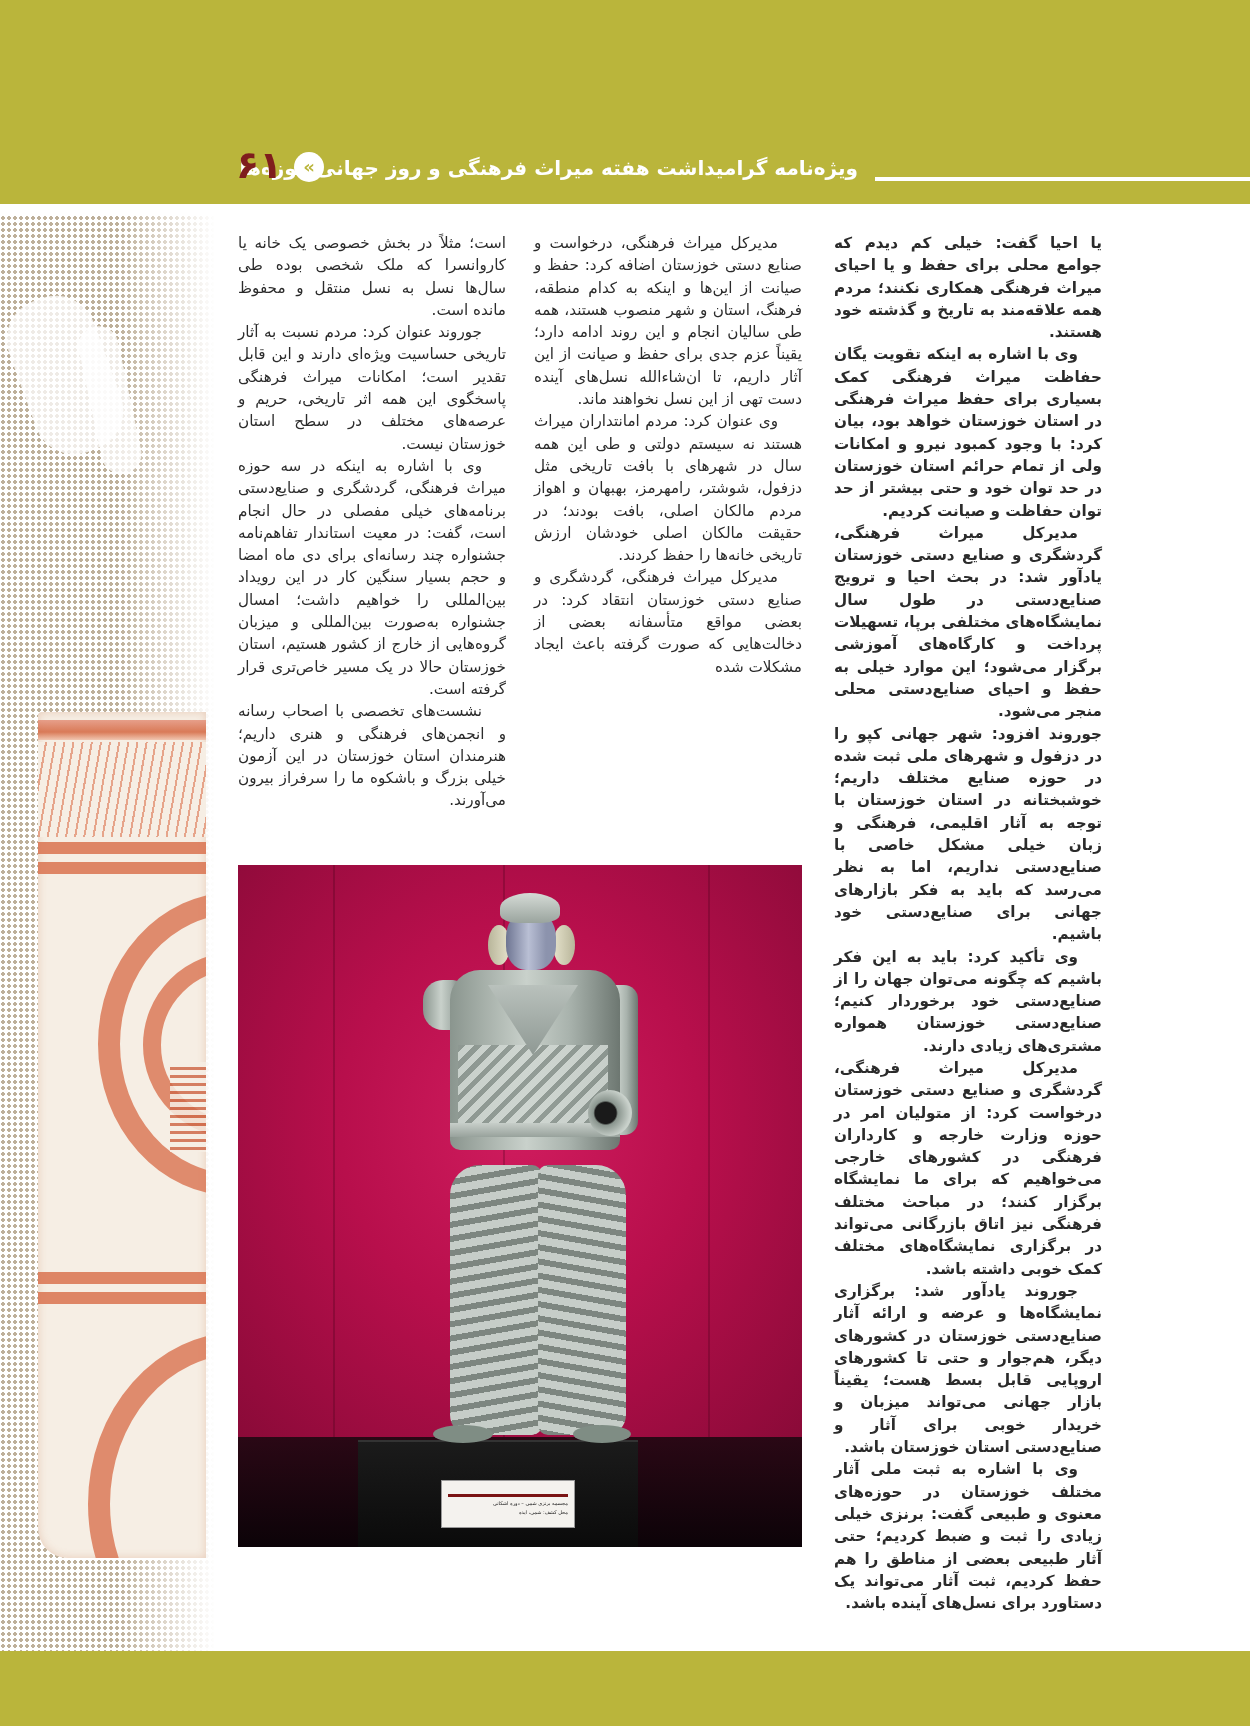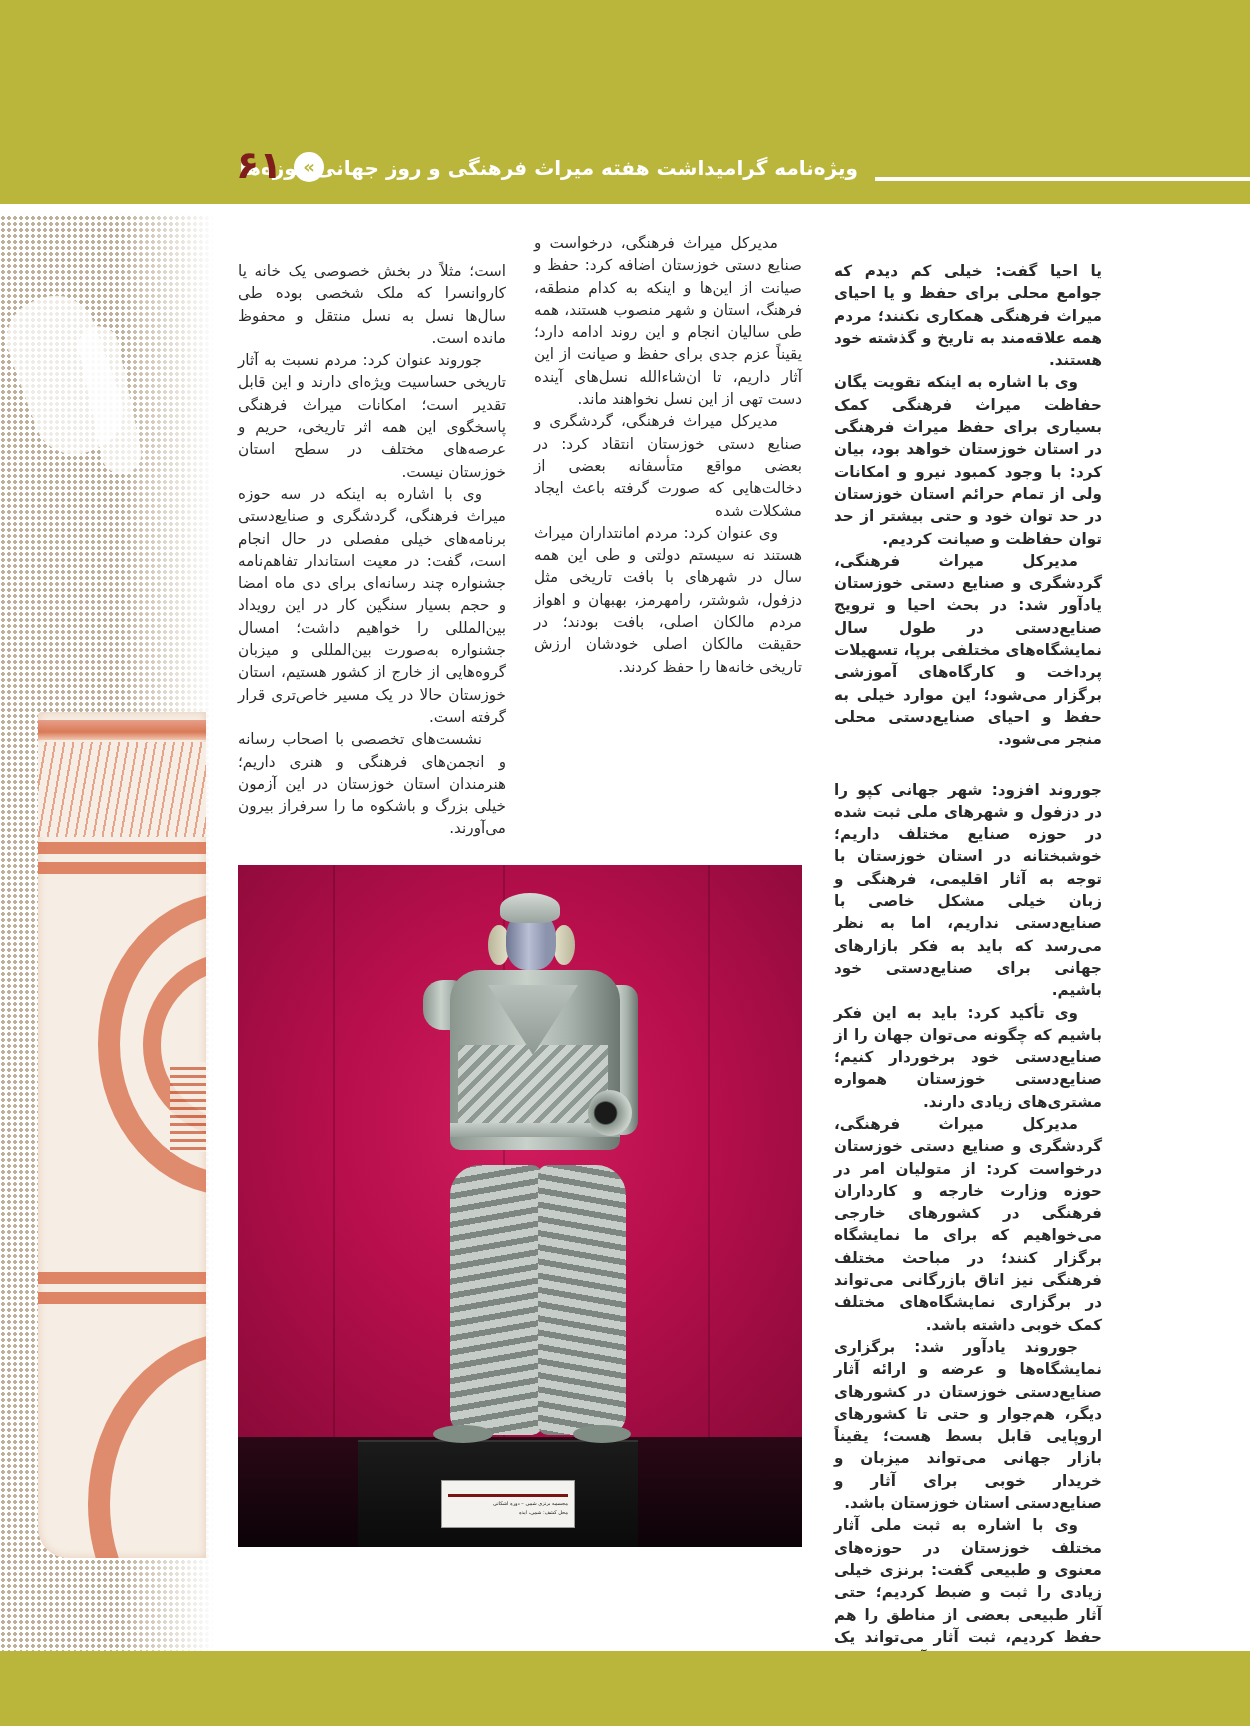--- a/index.html
+++ b/index.html
@@ -79,21 +79,21 @@
     position:absolute; left:132px; top:350px; width:60px; height:90px;
     background:repeating-linear-gradient(180deg,#f6eee4 0 5px,#cf6a4a 5px 8px);
     opacity:0.85;
   }
   
   .col {
     position:absolute; direction:rtl; text-align:justify;
     font-size:15.2px; line-height:22.3px; color:#2b2b2b;
   }
   .col p { margin:0; text-indent:24px; }
-  .col p.cont { text-indent:0;margin-top:28px; }
+  .col p.cont { text-indent:0; }
   .col-right { left:834px; top:232px; width:268px;font-weight:bold; }
   .col-middle { left:534px; top:232px; width:268px; }
   .col-left { left:238px; top:232px; width:268px; }
   
   .photo {
     position:absolute; left:238px; top:865px; width:564px; height:682px;
     background:#b3104a;
     overflow:hidden;
   }
   .wall {
@@ -185,22 +185,22 @@
   <p>مدیرکل میراث فرهنگی، گردشگری و صنایع دستی خوزستان یادآور شد: در بحث احیا و ترویج صنایع‌دستی در طول سال نمایشگاه‌های مختلفی برپا، تسهیلات پرداخت و کارگاه‌های آموزشی برگزار می‌شود؛ این موارد خیلی به حفظ و احیای صنایع‌دستی محلی منجر می‌شود.</p>
   <p class="cont">جوروند افزود: شهر جهانی کپو را در دزفول و شهرهای ملی ثبت شده در حوزه صنایع مختلف داریم؛ خوشبختانه در استان خوزستان با توجه به آثار اقلیمی، فرهنگی و زبان خیلی مشکل خاصی با صنایع‌دستی نداریم، اما به نظر می‌رسد که باید به فکر بازارهای جهانی برای صنایع‌دستی خود باشیم.</p>
   <p>وی تأکید کرد: باید به این فکر باشیم که چگونه می‌توان جهان را از صنایع‌دستی خود برخوردار کنیم؛ صنایع‌دستی خوزستان همواره مشتری‌های زیادی دارند.</p>
   <p>مدیرکل میراث فرهنگی، گردشگری و صنایع دستی خوزستان درخواست کرد: از متولیان امر در حوزه وزارت خارجه و کارداران فرهنگی در کشورهای خارجی می‌خواهیم که برای ما نمایشگاه برگزار کنند؛ در مباحث مختلف فرهنگی نیز اتاق بازرگانی می‌تواند در برگزاری نمایشگاه‌های مختلف کمک خوبی داشته باشد.</p>
   <p>جوروند یادآور شد: برگزاری نمایشگاه‌ها و عرضه و ارائه آثار صنایع‌دستی خوزستان در کشورهای دیگر، هم‌جوار و حتی تا کشورهای اروپایی قابل بسط هست؛ یقیناً بازار جهانی می‌تواند میزبان و خریدار خوبی برای آثار و صنایع‌دستی استان خوزستان باشد.</p>
   <p>وی با اشاره به ثبت ملی آثار مختلف خوزستان در حوزه‌های معنوی و طبیعی گفت: برنزی خیلی زیادی را ثبت و ضبط کردیم؛ حتی آثار طبیعی بعضی از مناطق را هم حفظ کردیم، ثبت آثار می‌تواند یک دستاورد برای نسل‌های آینده باشد.</p>
 </div>
 
 <div class="col col-middle">
   <p>مدیرکل میراث فرهنگی، درخواست و صنایع دستی خوزستان اضافه کرد: حفظ و صیانت از این‌ها و اینکه به کدام منطقه، فرهنگ، استان و شهر منصوب هستند، همه طی سالیان انجام و این روند ادامه دارد؛ یقیناً عزم جدی برای حفظ و صیانت از این آثار داریم، تا ان‌شاءالله نسل‌های آینده دست تهی از این نسل نخواهند ماند.</p>
+  <p>وی عنوان کرد: مردم امانتداران میراث هستند نه سیستم دولتی و طی این همه سال در شهرهای با بافت تاریخی مثل دزفول، شوشتر، رامهرمز، بهبهان و اهواز مردم مالکان اصلی، بافت بودند؛ در حقیقت مالکان اصلی خودشان ارزش تاریخی خانه‌ها را حفظ کردند.</p>
   <p>مدیرکل میراث فرهنگی، گردشگری و صنایع دستی خوزستان انتقاد کرد: در بعضی مواقع متأسفانه بعضی از دخالت‌هایی که صورت گرفته باعث ایجاد مشکلات شده</p>
-  <p>وی عنوان کرد: مردم امانتداران میراث هستند نه سیستم دولتی و طی این همه سال در شهرهای با بافت تاریخی مثل دزفول، شوشتر، رامهرمز، بهبهان و اهواز مردم مالکان اصلی، بافت بودند؛ در حقیقت مالکان اصلی خودشان ارزش تاریخی خانه‌ها را حفظ کردند.</p>
 </div>
 
 <div class="col col-left">
   <p class="cont">است؛ مثلاً در بخش خصوصی یک خانه یا کاروانسرا که ملک شخصی بوده طی سال‌ها نسل به نسل منتقل و محفوظ مانده است.</p>
   <p>جوروند عنوان کرد: مردم نسبت به آثار تاریخی حساسیت ویژه‌ای دارند و این قابل تقدیر است؛ امکانات میراث فرهنگی پاسخگوی این همه اثر تاریخی، حریم و عرصه‌های مختلف در سطح استان خوزستان نیست.</p>
   <p>وی با اشاره به اینکه در سه حوزه میراث فرهنگی، گردشگری و صنایع‌دستی برنامه‌های خیلی مفصلی در حال انجام است، گفت: در معیت استاندار تفاهم‌نامه جشنواره چند رسانه‌ای برای دی ماه امضا و حجم بسیار سنگین کار در این رویداد بین‌المللی را خواهیم داشت؛ امسال جشنواره به‌صورت بین‌المللی و میزبان گروه‌هایی از خارج از کشور هستیم، استان خوزستان حالا در یک مسیر خاص‌تری قرار گرفته است.</p>
   <p>نشست‌های تخصصی با اصحاب رسانه و انجمن‌های فرهنگی و هنری داریم؛ هنرمندان استان خوزستان در این آزمون خیلی بزرگ و باشکوه ما را سرفراز بیرون می‌آورند.</p>
 </div>
 
 <div class="photo">

